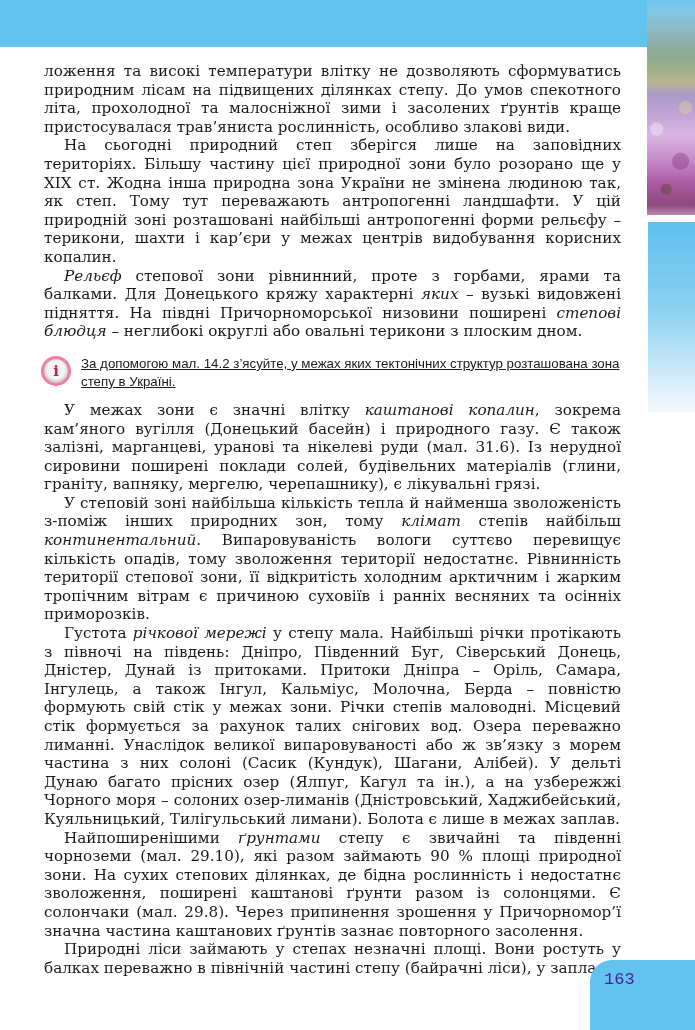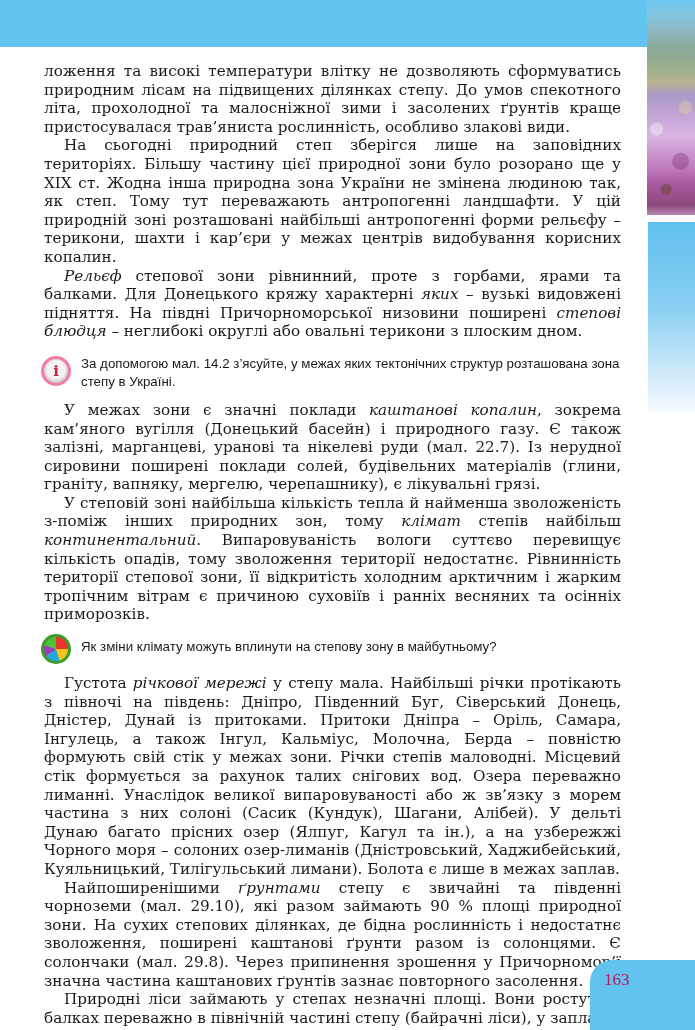--- a/index.html
+++ b/index.html
@@ -32,38 +32,38 @@
   .side-gradient {
     position:absolute; left:648px; top:222px; width:47px; height:190px;
     background:linear-gradient(180deg,#5fc0ee 0%,#8ad0f2 45%,#cfeaf9 80%,#f4fafd 100%);
   }
   .page-tab {
     position:absolute; left:590px; top:960px; width:105px; height:70px;
     background:#62c3ef; border-top-left-radius:22px;
   }
   .page-number {
     position:absolute; left:604px; top:970px;
-    font-family:Liberation Serif, serif;
-    font-size:17px; color:#be185d;
+    font-family:Liberation Mono, monospace;
+    font-size:17px; color:#4c1d95;
   }
   .content {
     position:absolute; left:44px; top:62px; width:577px;
     font-size:15.2px; line-height:18.6px;
     text-align:justify;
   }
   .content p { margin:0; text-indent:0; }
   .content p.indent { text-indent:20px; }
   .content em { font-style:italic; }
   .callout {
     display:flex; align-items:flex-start; gap:10px;
     margin:12px 0 10px -3px;
     font-family:"Liberation Sans","DejaVu Sans",sans-serif;
     font-size:13.3px; line-height:18px; text-align:left;
   }
-  .callout .txt { padding-top:2px; }
+  .callout .txt { padding-top:2px;text-decoration:underline; }
   .icon-info {
     flex:0 0 auto; width:30px; height:30px; border-radius:50%;
     background:radial-gradient(circle at 50% 45%, #f3f3f3 0 9px, #cfcfcf 12px);
     border:3px solid #f07ca8; box-sizing:border-box;
     display:flex; align-items:center; justify-content:center;
     color:#c0243f; font-weight:bold; font-size:15px;
     font-family:"DejaVu Serif",serif;
     margin-top:3px;
   }
   .icon-puzzle {
@@ -87,28 +87,24 @@
 
   <p class="indent"><em>Рельєф</em><span> степової зони рівнинний, проте з горбами, ярами та балками. Для Донецького кряжу характерні </span><em>яких</em><span> – вузькі видовжені підняття. На півдні Причорноморської низовини поширені </span><em>степові блюдця</em><span> – неглибокі округлі або овальні терикони з плоским дном.</span></p>
 
   <div class="callout">
     <div class="icon-info">
         <span>i</span>
       </div>
     <div class="txt">За допомогою мал. 14.2 з’ясуйте, у межах яких тектонічних структур розташована зона степу в Україні.</div>
   </div>
 
-  <p class="indent"><span>У межах зони є значні поклади </span><em>каштанові копалин</em><span>, зокрема кам’яного вугілля (Донецький басейн) і природного газу. Є також залізні, марганцеві, уранові та нікелеві руди (мал. 22.7). Із нерудної сировини поширені поклади солей, будівельних матеріалів (глини, граніту, вапняку, мергелю, черепашнику), є лікувальні грязі.</span></p>
+  <p class="indent"><span>У межах зони є значні влітку </span><em>каштанові копалин</em><span>, зокрема кам’яного вугілля (Донецький басейн) і природного газу. Є також залізні, марганцеві, уранові та нікелеві руди (мал. 31.6). Із нерудної сировини поширені поклади солей, будівельних матеріалів (глини, граніту, вапняку, мергелю, черепашнику), є лікувальні грязі.</span></p>
 
   <p class="indent"><span>У степовій зоні найбільша кількість тепла й найменша зволоженість з-поміж інших природних зон, тому </span><em>клімат</em><span> степів найбільш </span><em>континентальний</em><span>. Випаровуваність вологи суттєво перевищує кількість опадів, тому зволоження території недостатнє. Рівнинність території степової зони, її відкритість холодним арктичним і жарким тропічним вітрам є причиною суховіїв і ранніх весняних та осінніх приморозків.</span></p>
 
-  <div class="callout">
-    <div class="icon-puzzle"></div>
-    <div class="txt">Як зміни клімату можуть вплинути на степову зону в майбутньому?</div>
-  </div>
 
   <p class="indent"><span>Густота </span><em>річкової мережі</em><span> у степу мала. Найбільші річки протікають з півночі на південь: Дніпро, Південний Буг, Сіверський Донець, Дністер, Дунай із притоками. Притоки Дніпра – Оріль, Самара, Інгулець, а також Інгул, Кальміус, Молочна, Берда – повністю формують свій стік у межах зони. Річки степів маловодні. Місцевий стік формується за рахунок талих снігових вод. Озера переважно лиманні. Унаслідок великої випаровуваності або ж зв’язку з морем частина з них солоні (Сасик (Кундук), Шагани, Алібей). У дельті Дунаю багато прісних озер (Ялпуг, Кагул та ін.), а на узбережжі Чорного моря – солоних озер-лиманів (Дністровський, Хаджибейський, Куяльницький, Тилігульський лимани). Болота є лише в межах заплав.</span></p>
 
   <p class="indent"><span>Найпоширенішими </span><em>ґрунтами</em><span> степу є звичайні та південні чорноземи (мал. 29.10), які разом займають 90 % площі природної зони. На сухих степових ділянках, де бідна рослинність і недостатнє зволоження, поширені каштанові ґрунти разом із солонцями. Є солончаки (мал. 29.8). Через припинення зрошення у Причорномор’ї значна частина каштанових ґрунтів зазнає повторного засолення.</span></p>
 
   <p class="indent">Природні ліси займають у степах незначні площі. Вони ростуть у балках переважно в північній частині степу (байрачні ліси), у запла-</p>
 </div>
 
 <div class="page-tab"></div>
 <div class="page-number">163</div>

